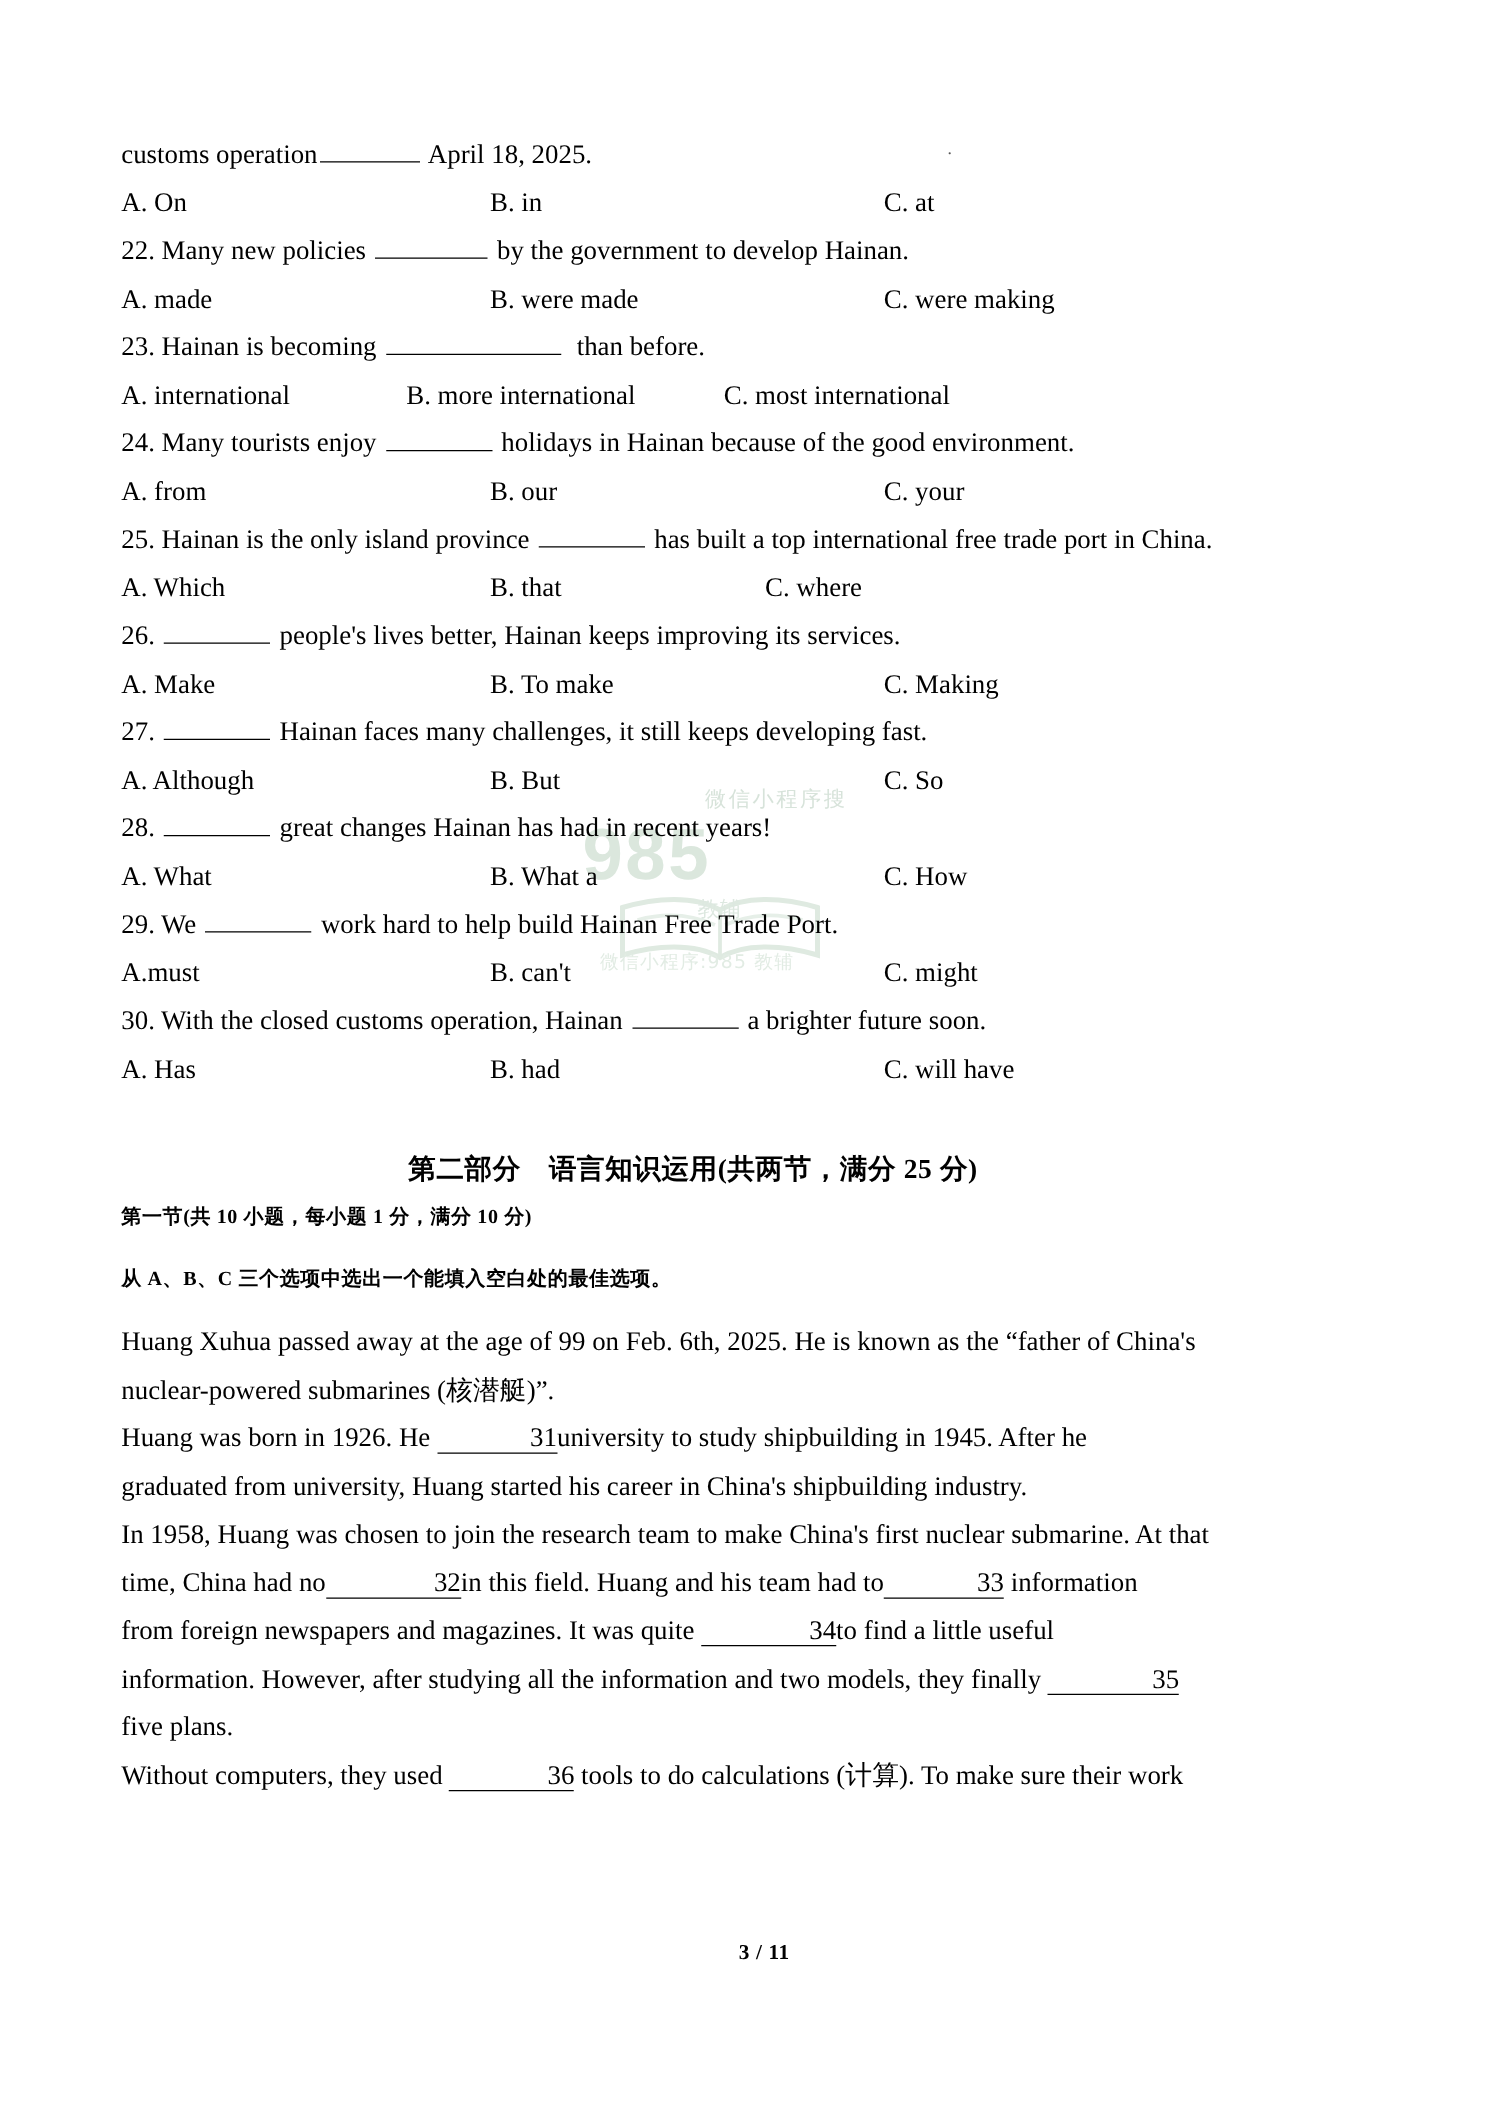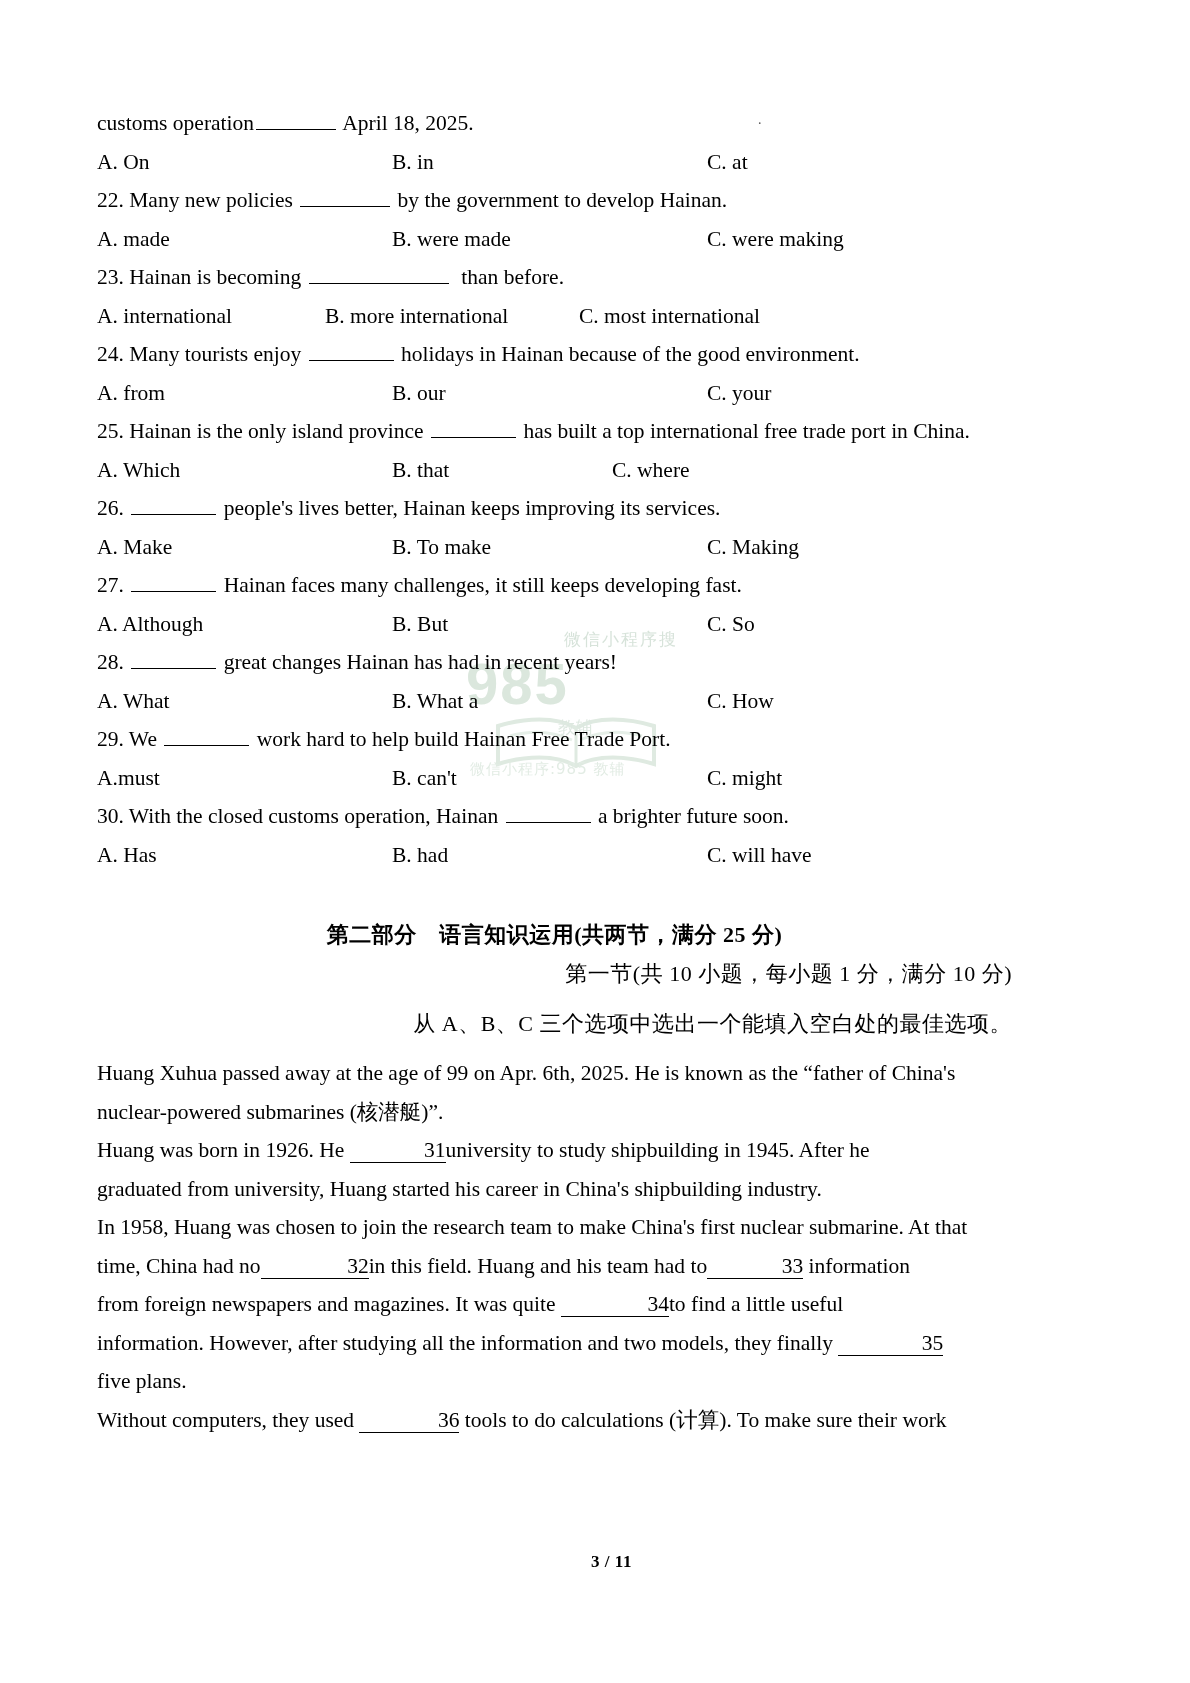--- a/index.html
+++ b/index.html
@@ -63,25 +63,24 @@
   
   .cn-center {
     text-align: center;
     font-weight: bold;
     font-size: 22px;
     line-height: 38px;
     margin-top: 20px;
     letter-spacing: 0.5px;
   }
   .cn-left {
-    font-weight: normal;
-    font-size: 22px;
+    font-weight: bold;
+    font-size: 16px;
     line-height: 40px;
     letter-spacing: 0.5px;
-    text-align: right;
   }
 
   
   .para {
     font-size: 21.5px;
     line-height: 38.5px;
   }
 
   
   .gap-sm { height: 10px; }
@@ -155,21 +154,21 @@
     letter-spacing: 1px;
     color: #dde8e0;
   }
   .wm-book {
     position: absolute;
     left: 26px;
     top: 86px;
   }
   .wm-line2 {
     position: absolute;
-    left: 470px;
+    left: 480px;
     top: 760px;
     font-family: "DejaVu Sans", sans-serif;
     font-size: 15px;
     letter-spacing: 1px;
     color: #e2ece4;
     white-space: pre;
   }
 </style>
 </head>
 <body>
@@ -266,21 +265,21 @@
     <div class="gap-md"></div>
 
     <div class="cn-center">第二部分　语言知识运用(共两节，满分 25 分)</div>
     <div class="cn-left">第一节(共 10 小题，每小题 1 分，满分 10 分)</div>
     <div class="gap-sm"></div>
     <div class="cn-left">从 A、B、C 三个选项中选出一个能填入空白处的最佳选项。</div>
 
     <div class="gap-sm"></div>
 
     <div class="para">
-      <div>Huang Xuhua passed away at the age of 99 on Apr. 6th, 2025. He is known as the “father of China's</div>
+      <div>Huang Xuhua passed away at the age of 99 on Feb. 6th, 2025. He is known as the “father of China's</div>
       <div>nuclear-powered submarines (核潜艇)”.</div>
     </div>
 
     <div class="para">
       <div><span>Huang was born in 1926. He</span> <span class="blank-num" style="width:96px">31</span><span>university to study shipbuilding in 1945. After he</span></div>
       <div>graduated from university, Huang started his career in China's shipbuilding industry.</div>
     </div>
 
     <div class="para">
       <div>In 1958, Huang was chosen to join the research team to make China's first nuclear submarine. At that</div>

